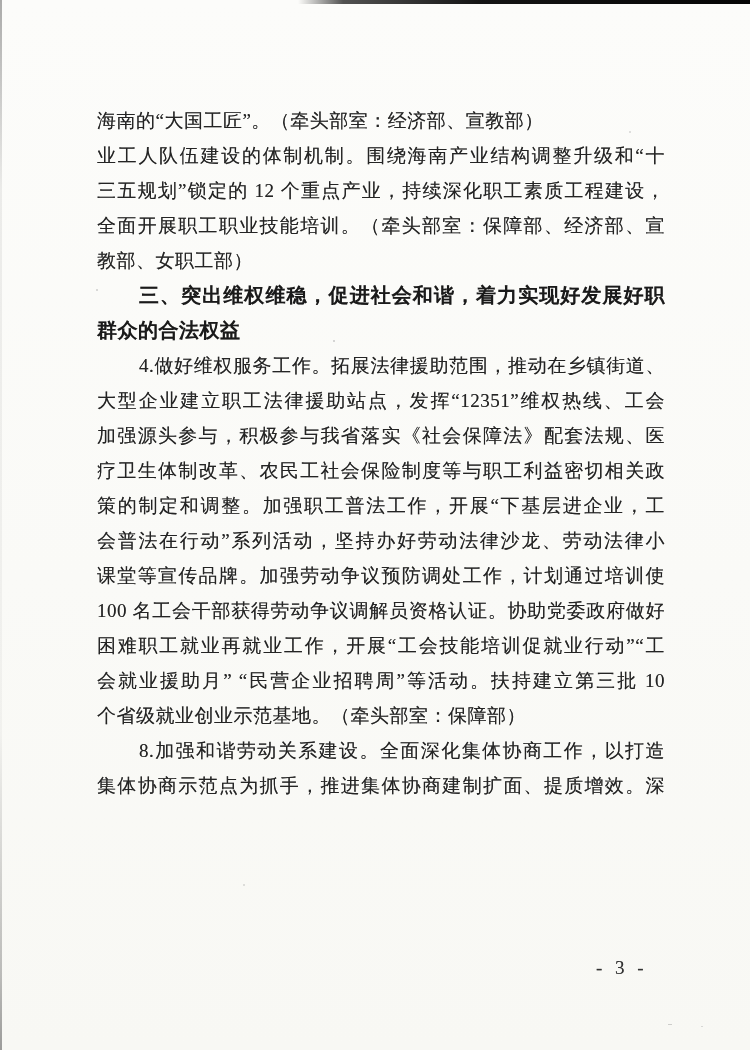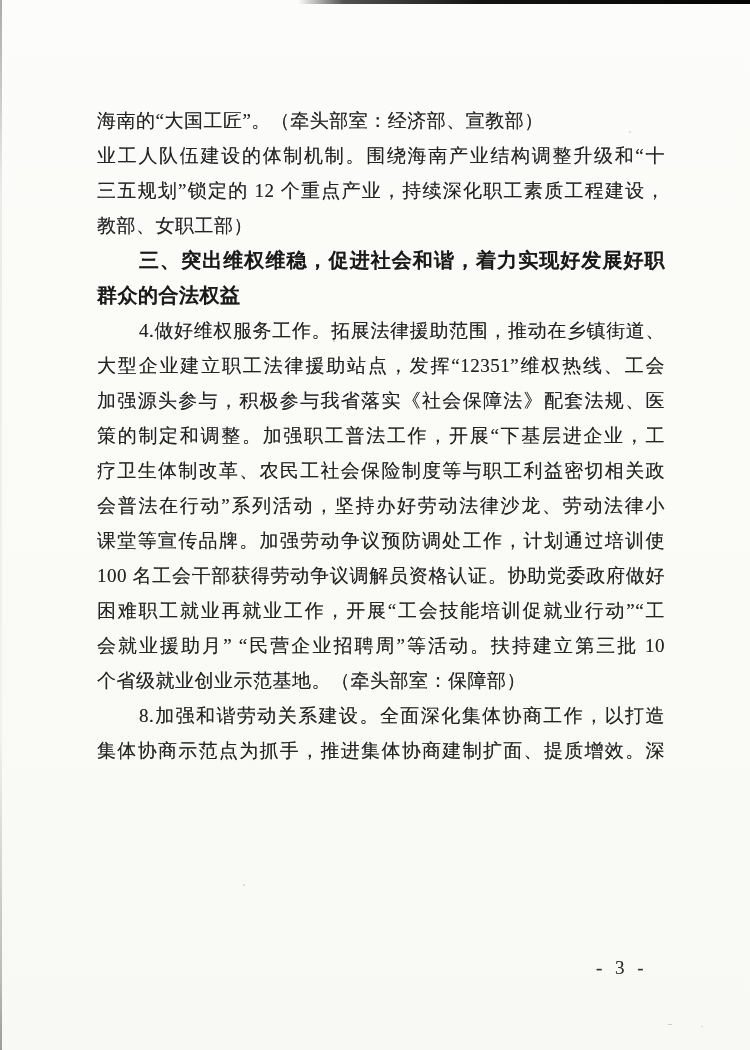--- a/index.html
+++ b/index.html
@@ -95,28 +95,29 @@
   <div class="speck" style="left:96px; top:289px; width:2px; height:2px; opacity:.45;"></div>
   <div class="speck" style="left:629px; top:131px; width:2px; height:2px; opacity:.4;"></div>
   <div class="speck" style="left:243px; top:884px; width:2px; height:2px; opacity:.4;"></div>
   <div class="speck" style="left:668px; top:1024px; width:4px; height:1px; border-radius:0; opacity:.45;"></div>
   <div class="speck" style="left:701px; top:1026px; width:2px; height:1px; border-radius:0; opacity:.35;"></div>
 
   <div class="content">
       <div class="line no-fill">海南的“大国工匠”。（牵头部室：经济部、宣教部）</div>
       <div class="line">业工人队伍建设的体制机制。围绕海南产业结构调整升级和“十</div>
       <div class="line">三五规划”锁定的 12 个重点产业，持续深化职工素质工程建设，</div>
+      <div class="line">全面开展职工职业技能培训。（牵头部室：保障部、经济部、宣</div>
       <div class="line no-fill">教部、女职工部）</div>
       <div class="line heading indent">三、突出维权维稳，促进社会和谐，着力实现好发展好职工</div>
       <div class="line heading no-fill">群众的合法权益</div>
       <div class="line indent">4.做好维权服务工作。拓展法律援助范围，推动在乡镇街道、</div>
       <div class="line">大型企业建立职工法律援助站点，发挥“12351”维权热线、工会</div>
       <div class="line">加强源头参与，积极参与我省落实《社会保障法》配套法规、医</div>
+      <div class="line">疗卫生体制改革、农民工社会保险制度等与职工利益密切相关政</div>
       <div class="line">策的制定和调整。加强职工普法工作，开展“下基层进企业，工</div>
-      <div class="line">疗卫生体制改革、农民工社会保险制度等与职工利益密切相关政</div>
       <div class="line">会普法在行动”系列活动，坚持办好劳动法律沙龙、劳动法律小</div>
       <div class="line">课堂等宣传品牌。加强劳动争议预防调处工作，计划通过培训使</div>
       <div class="line">100 名工会干部获得劳动争议调解员资格认证。协助党委政府做好</div>
       <div class="line">困难职工就业再就业工作，开展“工会技能培训促就业行动”“工</div>
       <div class="line">会就业援助月” “民营企业招聘周”等活动。扶持建立第三批 10</div>
       <div class="line no-fill">个省级就业创业示范基地。（牵头部室：保障部）</div>
       <div class="line indent">8.加强和谐劳动关系建设。全面深化集体协商工作，以打造</div>
       <div class="line">集体协商示范点为抓手，推进集体协商建制扩面、提质增效。深</div>
     </div>
 

